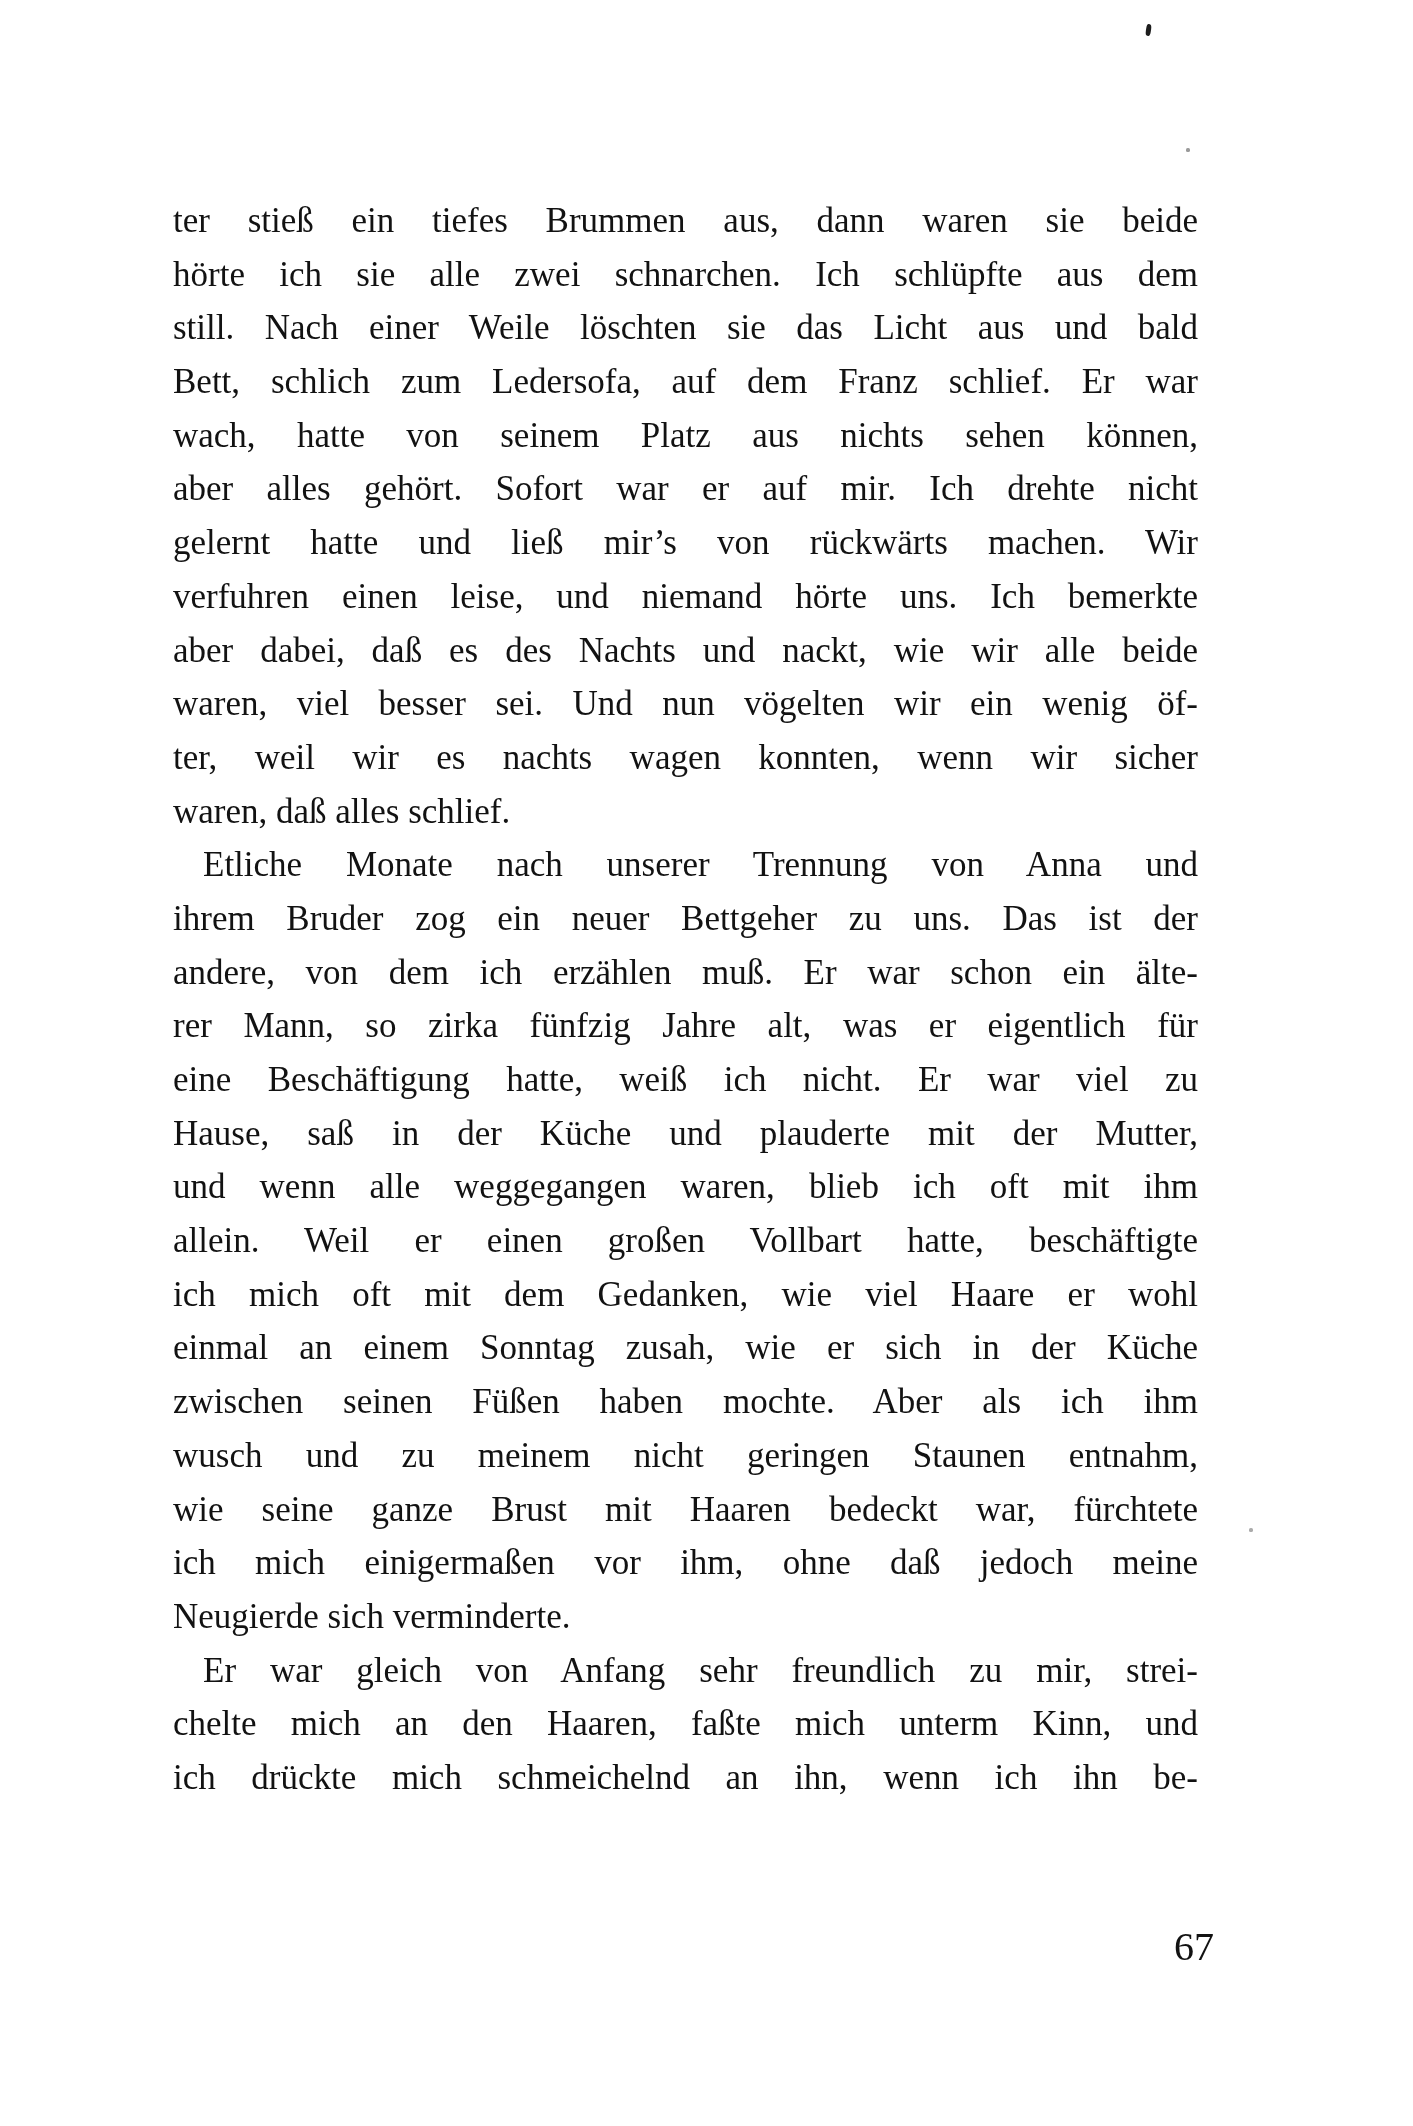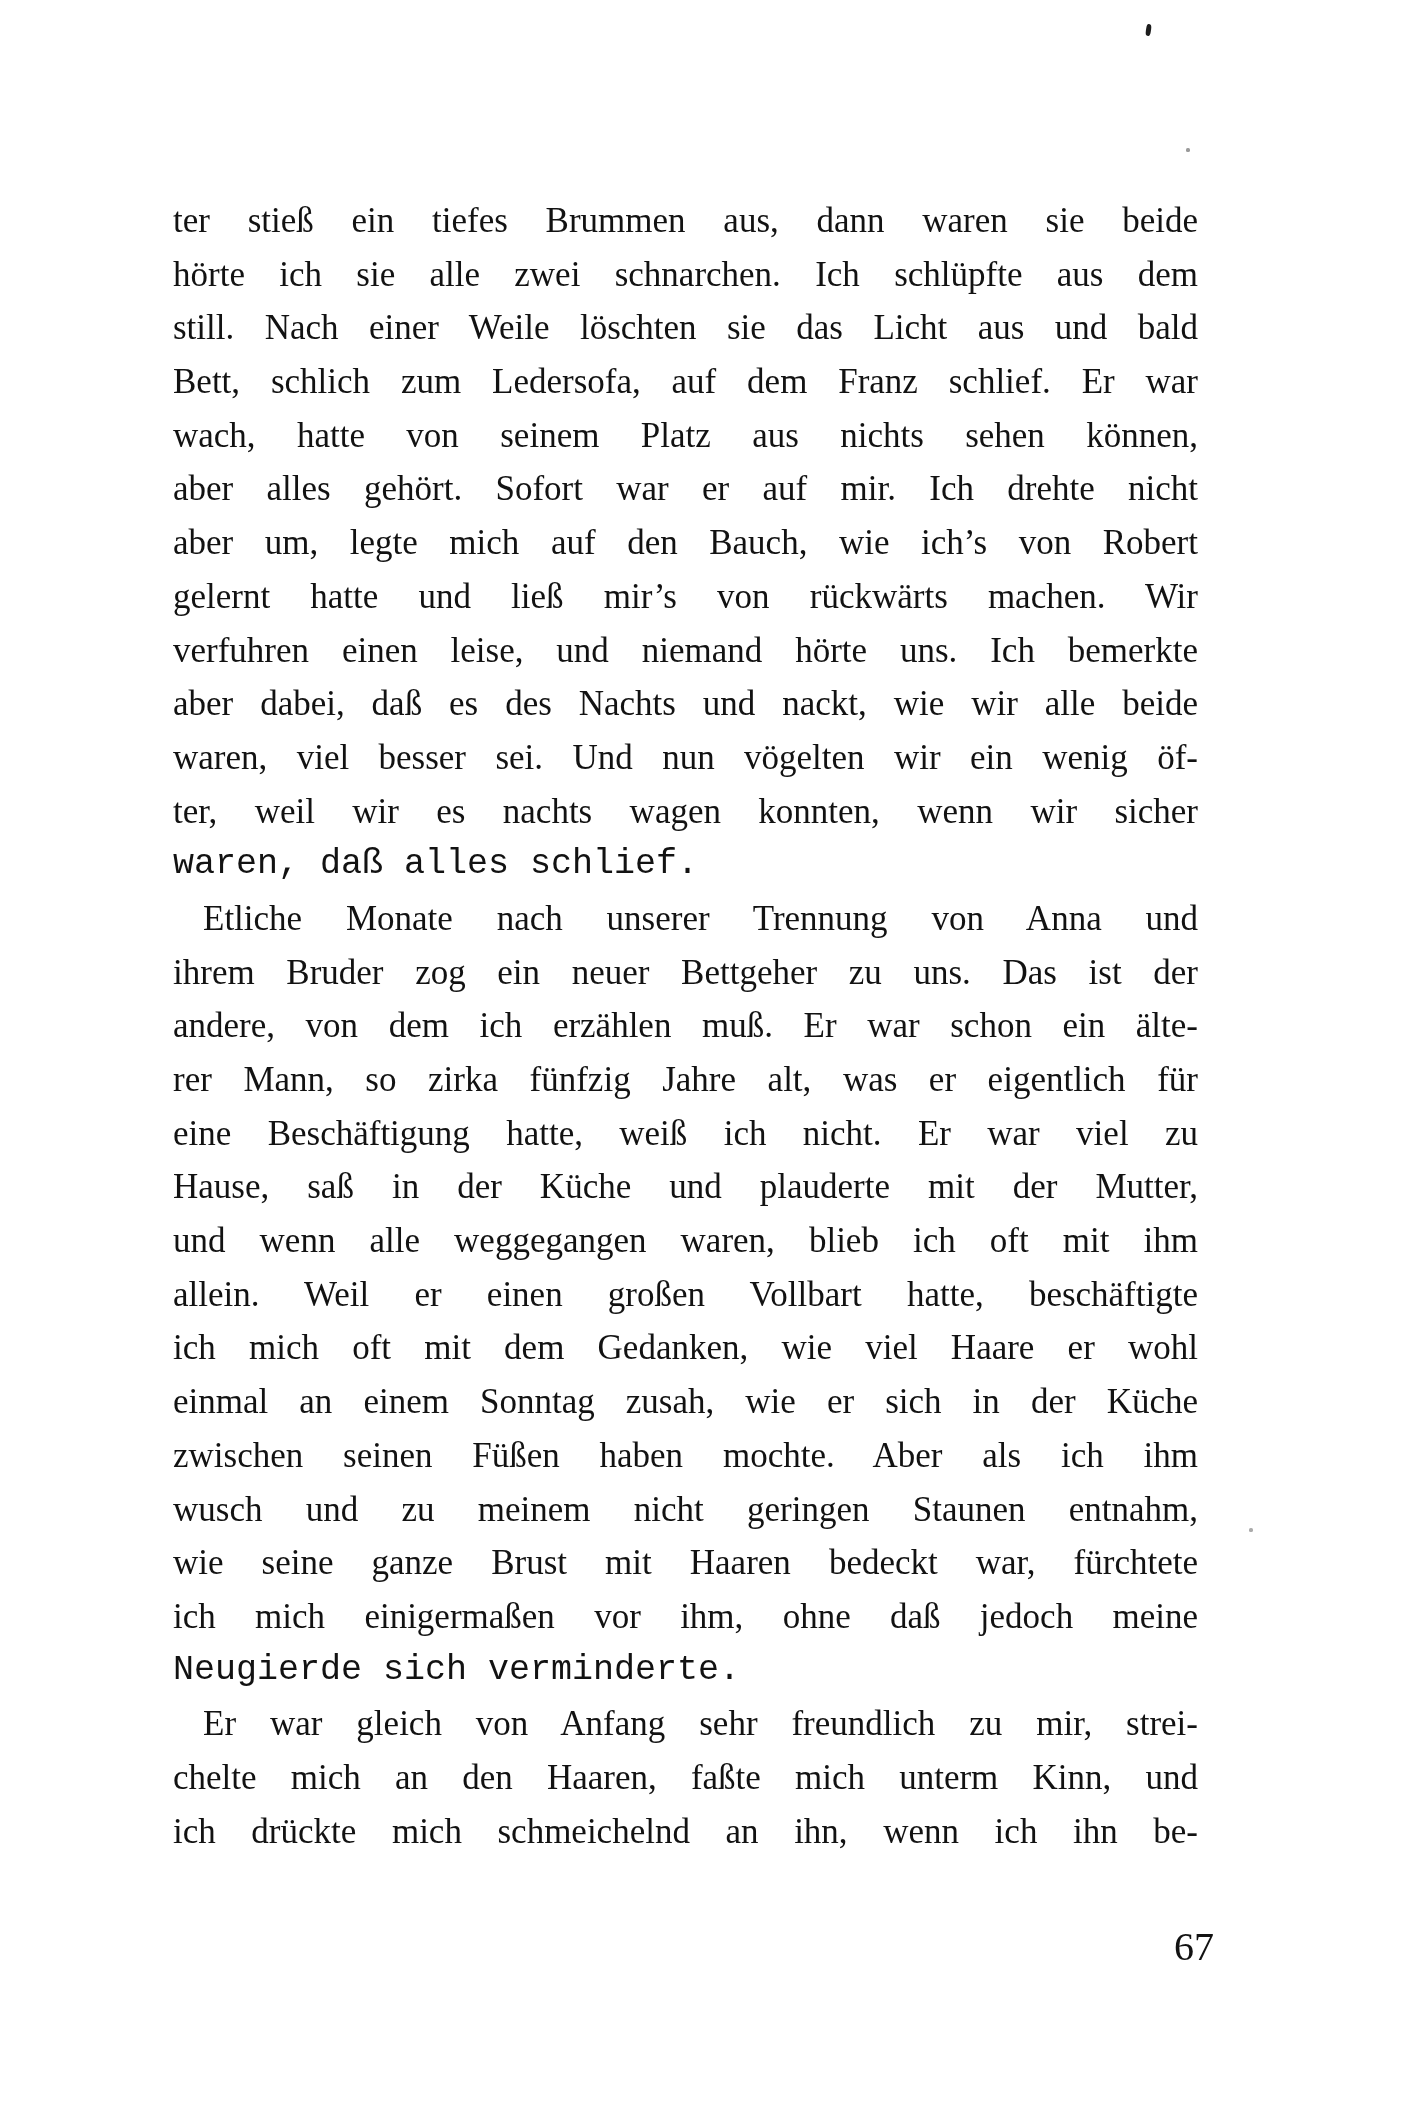--- a/index.html
+++ b/index.html
@@ -37,21 +37,20 @@
     height: 53.7px;
     overflow: hidden;
     text-align: justify;
     text-align-last: justify;
     text-justify: inter-word;
     white-space: normal;
   }
   .line.last {
     text-align: left;
     text-align-last: left;
-    font-family: Liberation Mono, monospace;
   }
   .line.indent {
     text-indent: 30px;
   }
   .folio {
     position: absolute;
     left: 173px;
     width: 1025px;
     top: 1922px;
     text-align: right;
@@ -75,21 +74,20 @@
 
   <div class="text-block">
 
     <div class="paragraph">
       <span class="line">ter stieß ein tiefes Brummen aus, dann waren sie beide</span>
       <span class="line">hörte ich sie alle zwei schnarchen. Ich schlüpfte aus dem</span>
       <span class="line">still. Nach einer Weile löschten sie das Licht aus und bald</span>
       <span class="line">Bett, schlich zum Ledersofa, auf dem Franz schlief. Er war</span>
       <span class="line">wach, hatte von seinem Platz aus nichts sehen können,</span>
       <span class="line">aber alles gehört. Sofort war er auf mir. Ich drehte nicht</span>
-      <span class="line">aber um, legte mich auf den Bauch, wie ich’s von Robert</span>
       <span class="line">gelernt hatte und ließ mir’s von rückwärts machen. Wir</span>
       <span class="line">verfuhren einen leise, und niemand hörte uns. Ich bemerkte</span>
       <span class="line">aber dabei, daß es des Nachts und nackt, wie wir alle beide</span>
       <span class="line">waren, viel besser sei. Und nun vögelten wir ein wenig öf-</span>
       <span class="line">ter, weil wir es nachts wagen konnten, wenn wir sicher</span>
       <span class="line last">waren, daß alles schlief.</span>
     </div>
 
     <div class="paragraph">
       <span class="line indent">Etliche Monate nach unserer Trennung von Anna und</span>

